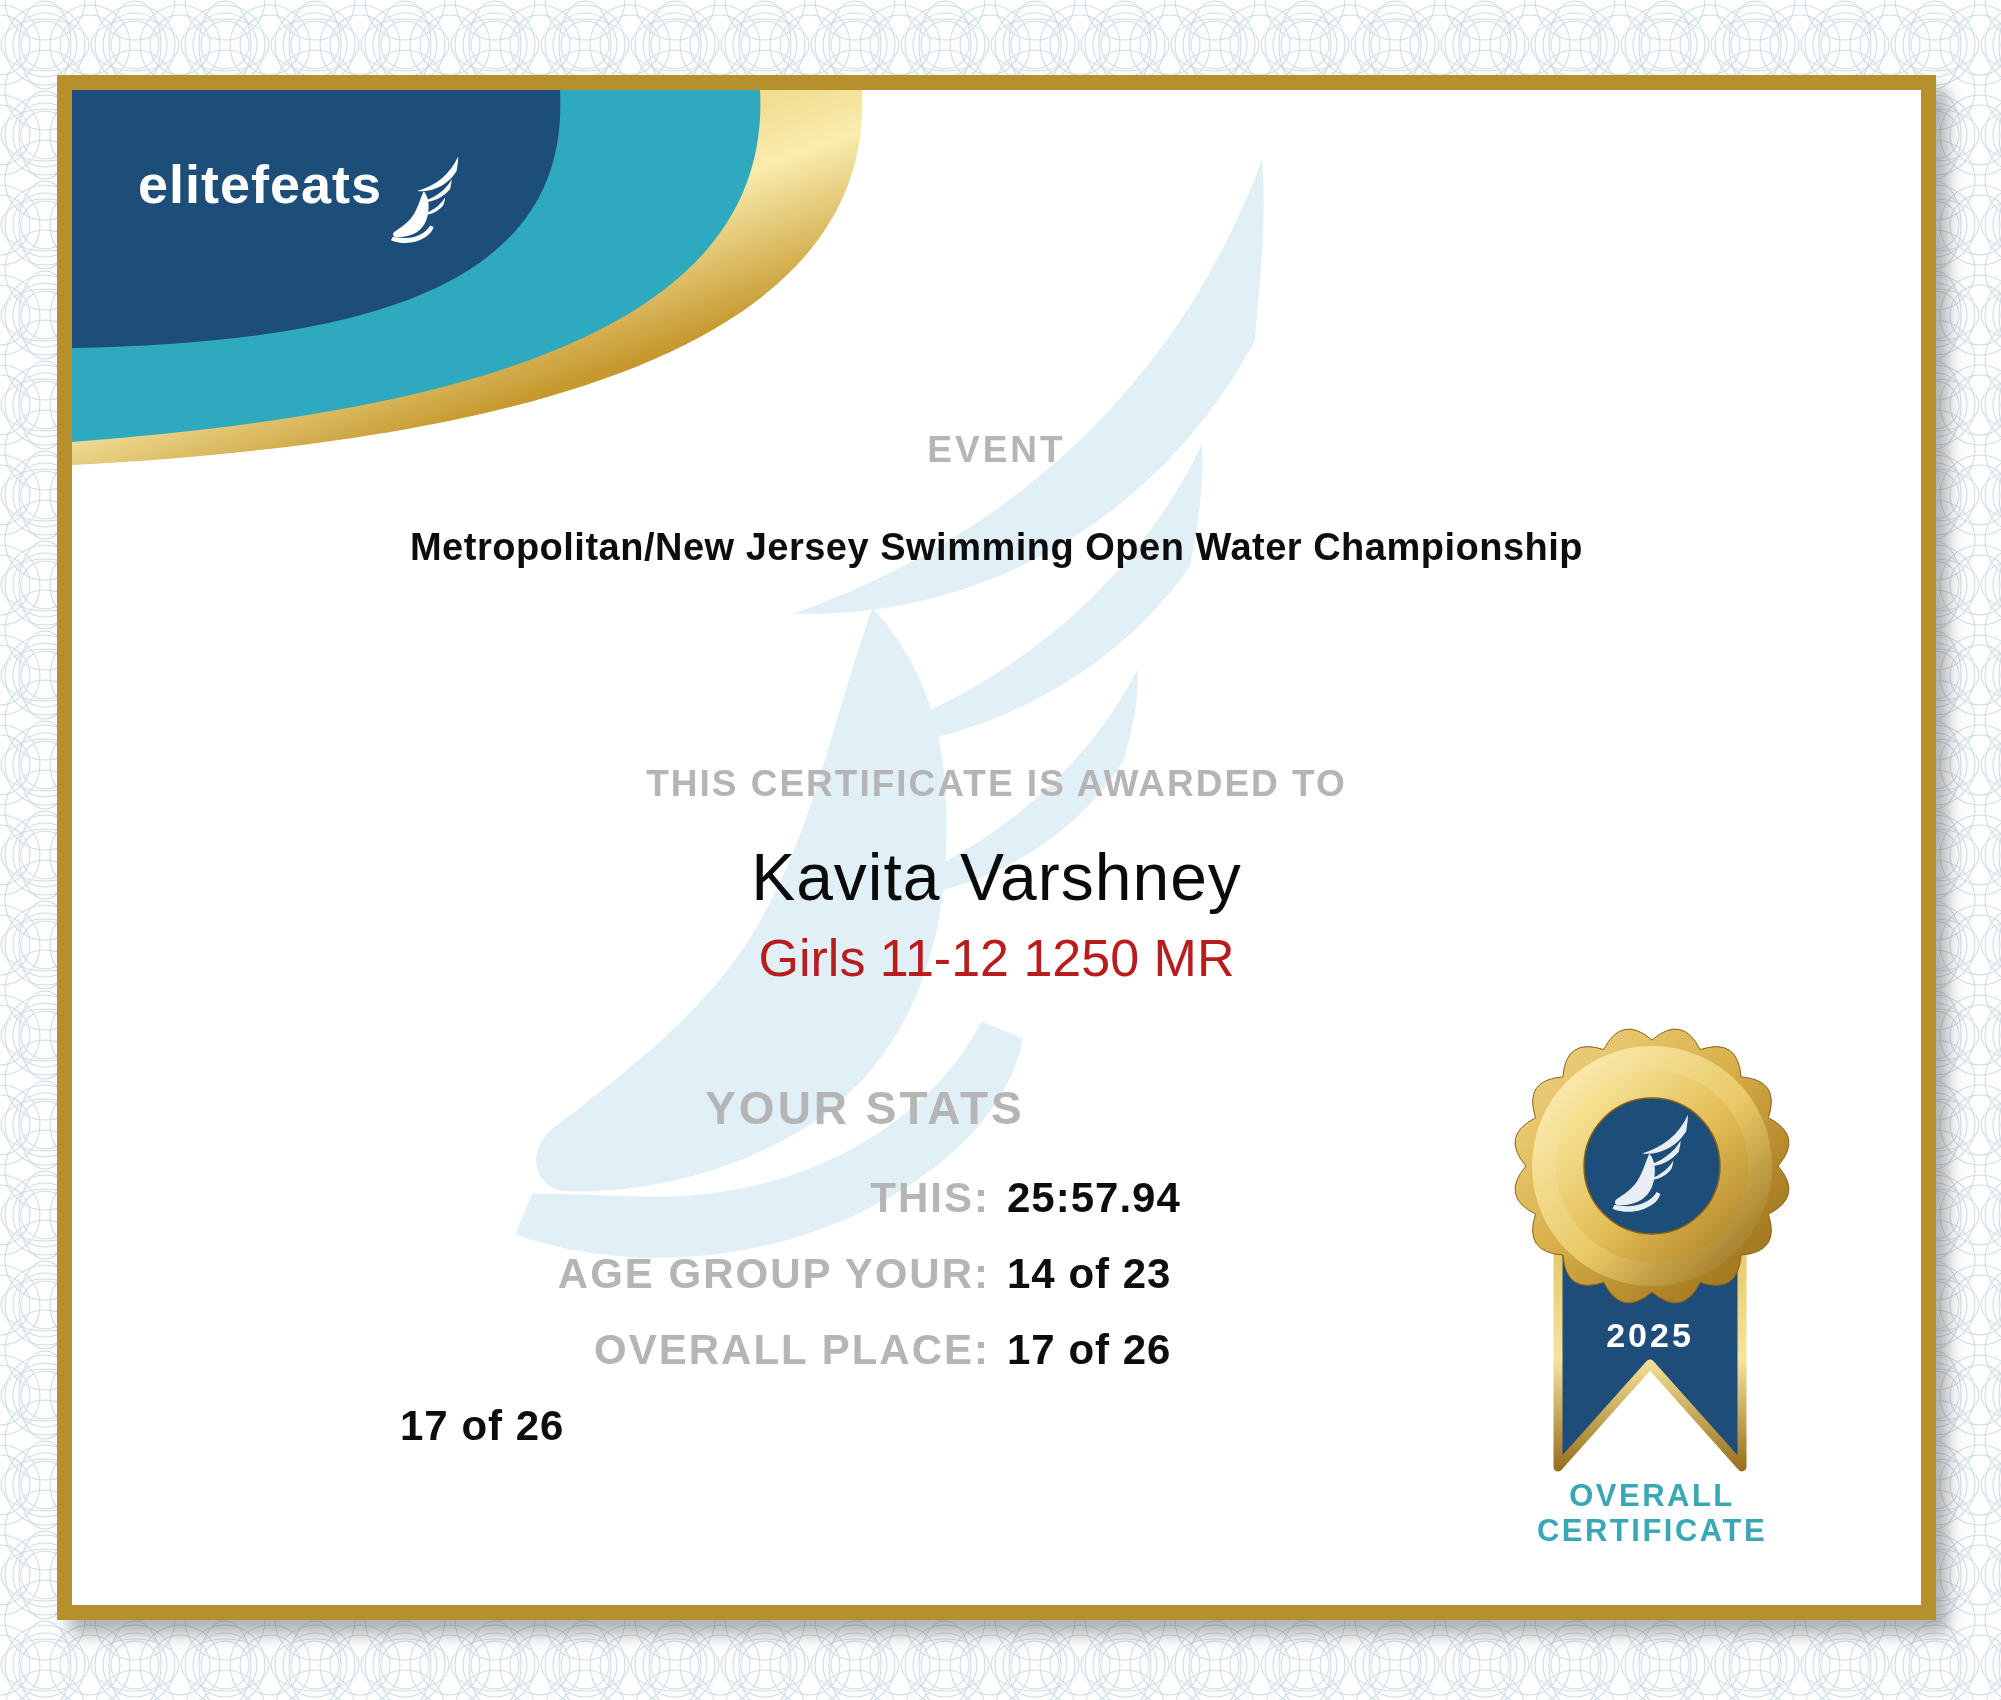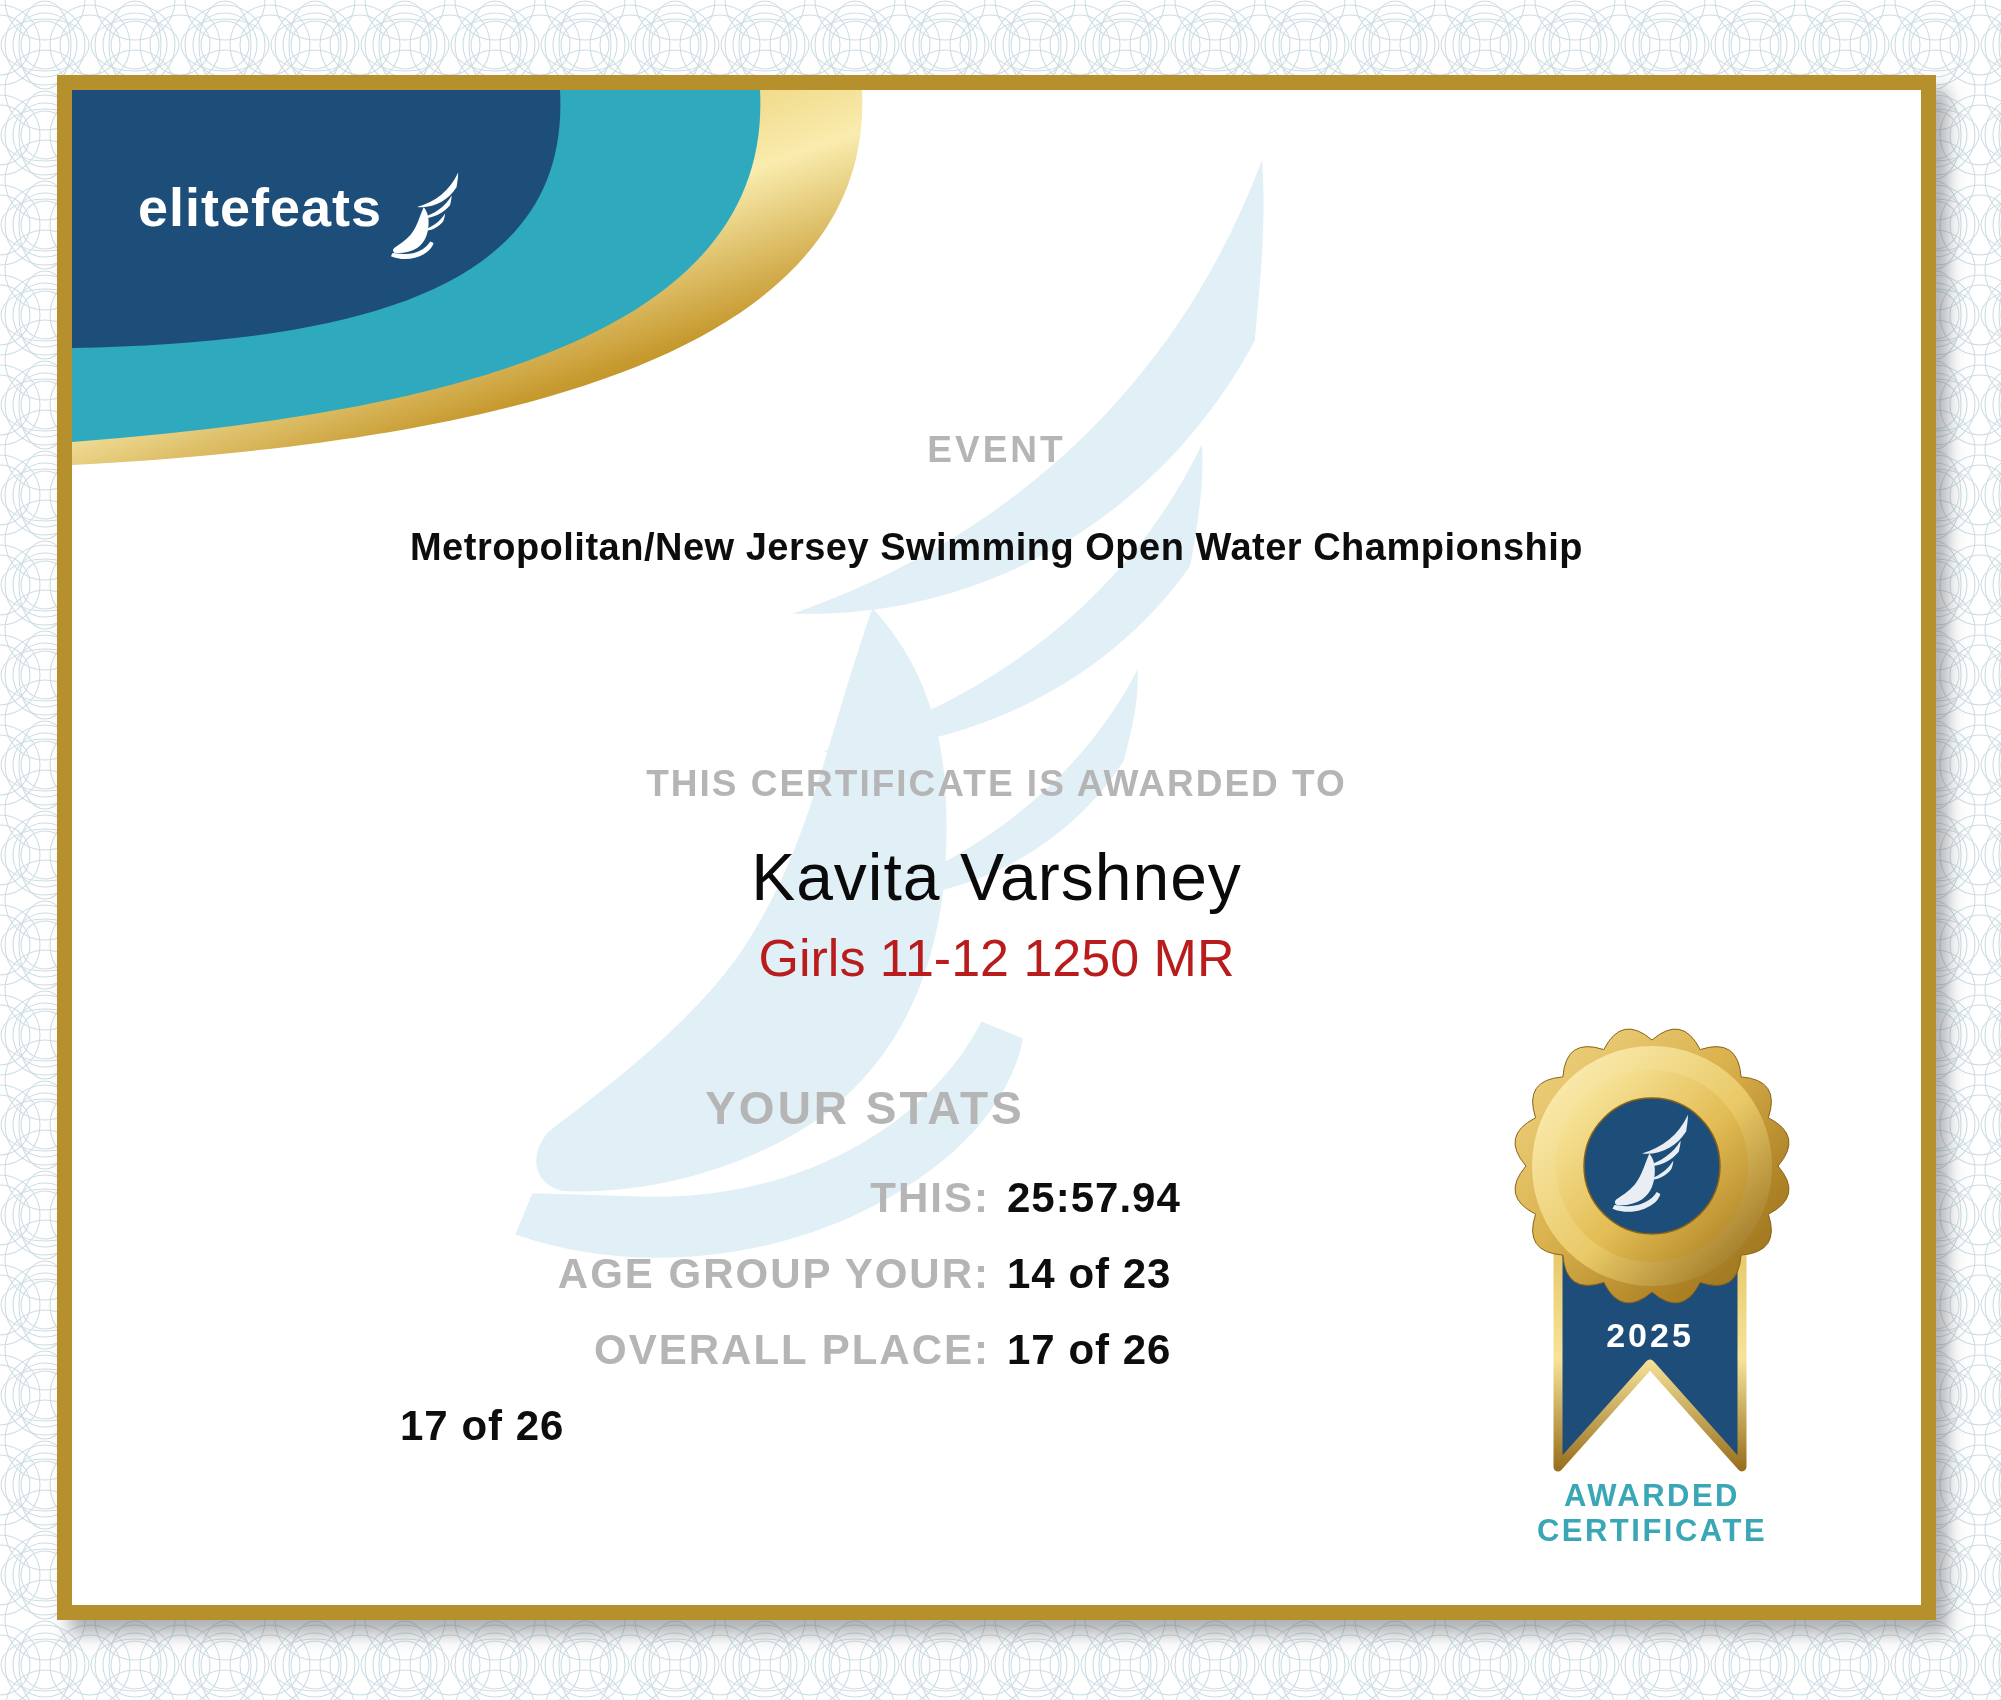--- a/index.html
+++ b/index.html
@@ -11,21 +11,21 @@
   .guilloche{position:absolute;inset:0;z-index:0;}
   
   .cert{
     position:absolute;left:57px;top:75px;width:1879px;height:1545px;
     box-sizing:border-box;border:15px solid #b6902c;background:#ffffff;
     box-shadow:12px 14px 16px rgba(95,100,105,.5);z-index:1;
   }
   
   .header-svg{position:absolute;left:72px;top:90px;z-index:2;}
   .logo{
-    position:absolute;left:138px;top:150px;z-index:3;display:flex;align-items:center;
+    position:absolute;left:138px;top:134px;z-index:3;display:flex;align-items:flex-start;
   }
   .logo-text{color:#ffffff;font-size:54px;font-weight:bold;letter-spacing:1px;line-height:100px;}
   .logo-icon{width:82px;height:96px;margin-left:4px;margin-top:18px;}
   
   .watermark{position:absolute;left:420px;top:140px;z-index:1;transform:rotate(-4deg);}
   
   .centercol{position:absolute;left:72px;width:1849px;text-align:center;z-index:3;}
   .section-label{color:#b5b5b5;font-weight:bold;letter-spacing:3px;}
   .event-label{top:425px;font-size:37px;line-height:50px;}
   .event-name{top:518px;font-size:38px;font-weight:bold;color:#0d0d0d;line-height:58px;letter-spacing:0.5px;}
@@ -167,17 +167,17 @@
     <path id="scallop" d="M298.0,161.0 Q324.0,191.2 288.4,209.2  Q300.9,247.1 261.1,250.1  Q258.1,289.9 220.2,277.4  Q202.2,313.0 172.0,287.0  Q141.8,313.0 123.8,277.4  Q85.9,289.9 82.9,250.1  Q43.1,247.1 55.6,209.2  Q20.0,191.2 46.0,161.0  Q20.0,130.8 55.6,112.8  Q43.1,74.9 82.9,71.9  Q85.9,32.1 123.8,44.6  Q141.8,9.0 172.0,35.0  Q202.2,9.0 220.2,44.6  Q258.1,32.1 261.1,71.9  Q300.9,74.9 288.4,112.8  Q324.0,130.8 298.0,161.0 Z" fill="url(#plateGold)" stroke="#8a6216" stroke-width="1"></path>
     <circle cx="172" cy="161" r="120" fill="url(#torusA)"></circle>
     <circle cx="172" cy="161" r="96" fill="url(#torusB)"></circle>
     <circle cx="172" cy="161" r="68" fill="#1d4e79" stroke="#8a6216" stroke-width="1.5"></circle>
     <g transform="translate(127,108) scale(0.92)">
       <use href="#wingfoot" fill="#e9eef4"></use>
     </g>
   </svg>
 
   <div class="medal-caption">
-    <div>AWARDED</div>
+    <div>OVERALL</div>
     <div>CERTIFICATE</div>
   </div>
 
 </div>
 
 </body></html>

